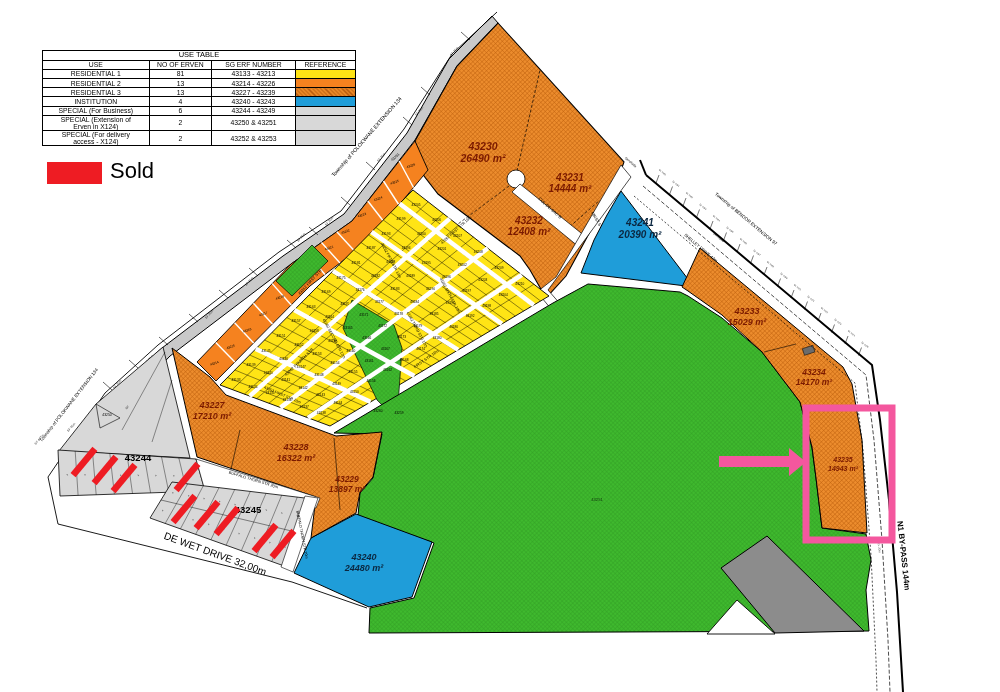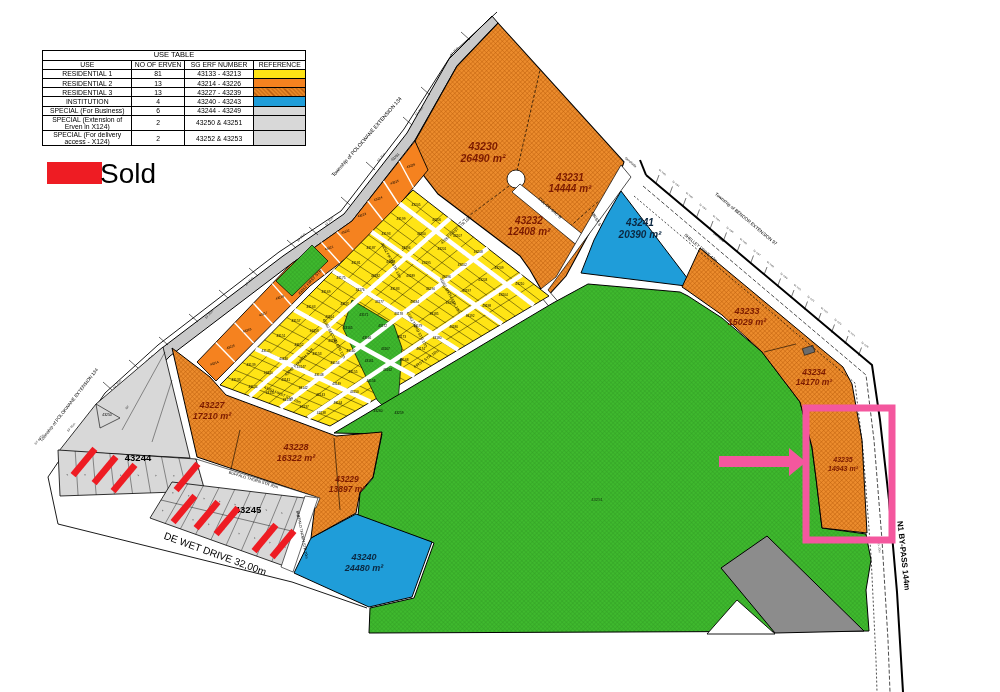--- a/index.html
+++ b/index.html
@@ -1,16 +1,16 @@
 <!DOCTYPE html>
 <html><head><meta charset="utf-8"><style>
 html,body{margin:0;padding:0;background:#fff;}
 *{box-sizing:border-box;}
 #wrap{position:relative;width:1000px;height:692px;background:#fff;overflow:hidden;font-family:"Liberation Sans",sans-serif;}
-table.use{position:absolute;left:42px;top:50px;width:264px;border-collapse:collapse;font-size:6.8px;line-height:1.05;text-align:center;color:#000;}
+table.use{position:absolute;left:42px;top:50px;width:314px;border-collapse:collapse;font-size:6.8px;line-height:1.05;text-align:center;color:#000;}
 table.use td{border:1px solid #000;padding:0;height:9.2px;}
 </style></head><body>
 <div id="wrap">
 <svg width="1000" height="692" viewBox="0 0 1000 692" style="position:absolute;left:0;top:0;">
 <defs>
 <pattern id="oh" width="3.2" height="3.2" patternUnits="userSpaceOnUse" patternTransform="rotate(45)">
           <rect width="3.2" height="3.2" fill="#EC8C2D"></rect>
           <path d="M0 0H3.2M0 0V3.2" stroke="#BE600C" stroke-width="0.9"></path>
         </pattern>
 <pattern id="gh" width="3" height="3" patternUnits="userSpaceOnUse" patternTransform="rotate(45)">
@@ -467,13 +467,13 @@
 <tr>
           <td style="height:15px;">SPECIAL (For delivery<br>access - X124)</td>
           <td>2</td>
           <td>43252 &amp; 43253</td>
           <td style="background:#D8D8D8;"></td>
         </tr>
 </tbody>
     </table>
 
 <div style="position:absolute;left:47px;top:162px;width:55px;height:22px;background:#EE1C23;"></div>
-<div style="position:absolute;left:100px;top:158px;font-size:28px;color:#000;">Sold</div>
+<div style="position:absolute;left:110px;top:158px;font-size:22px;color:#000;">Sold</div>
 </div>
 </body></html>

